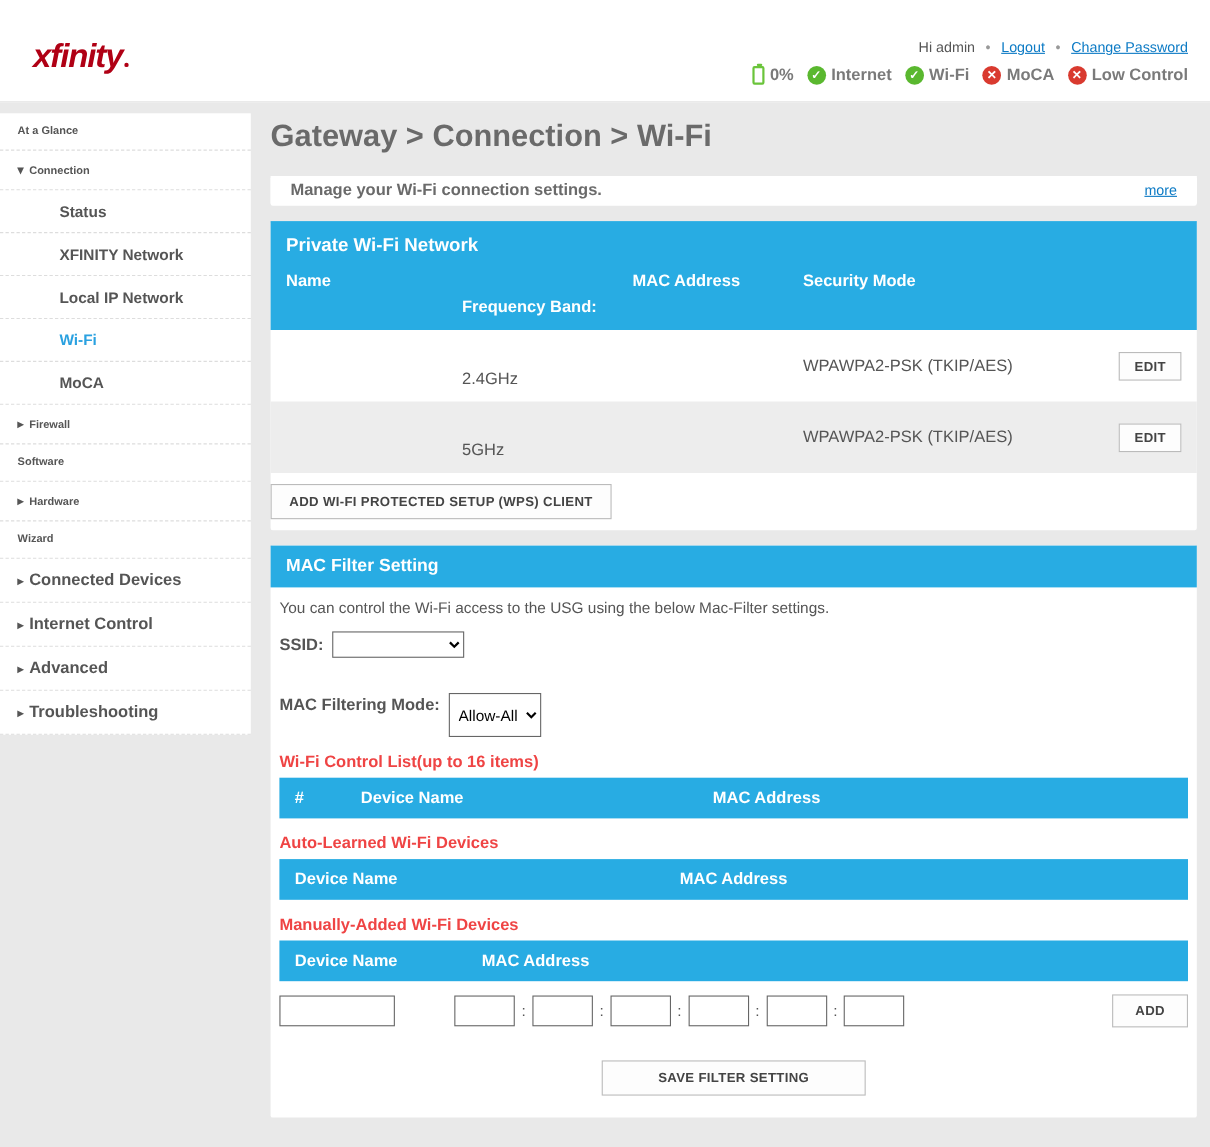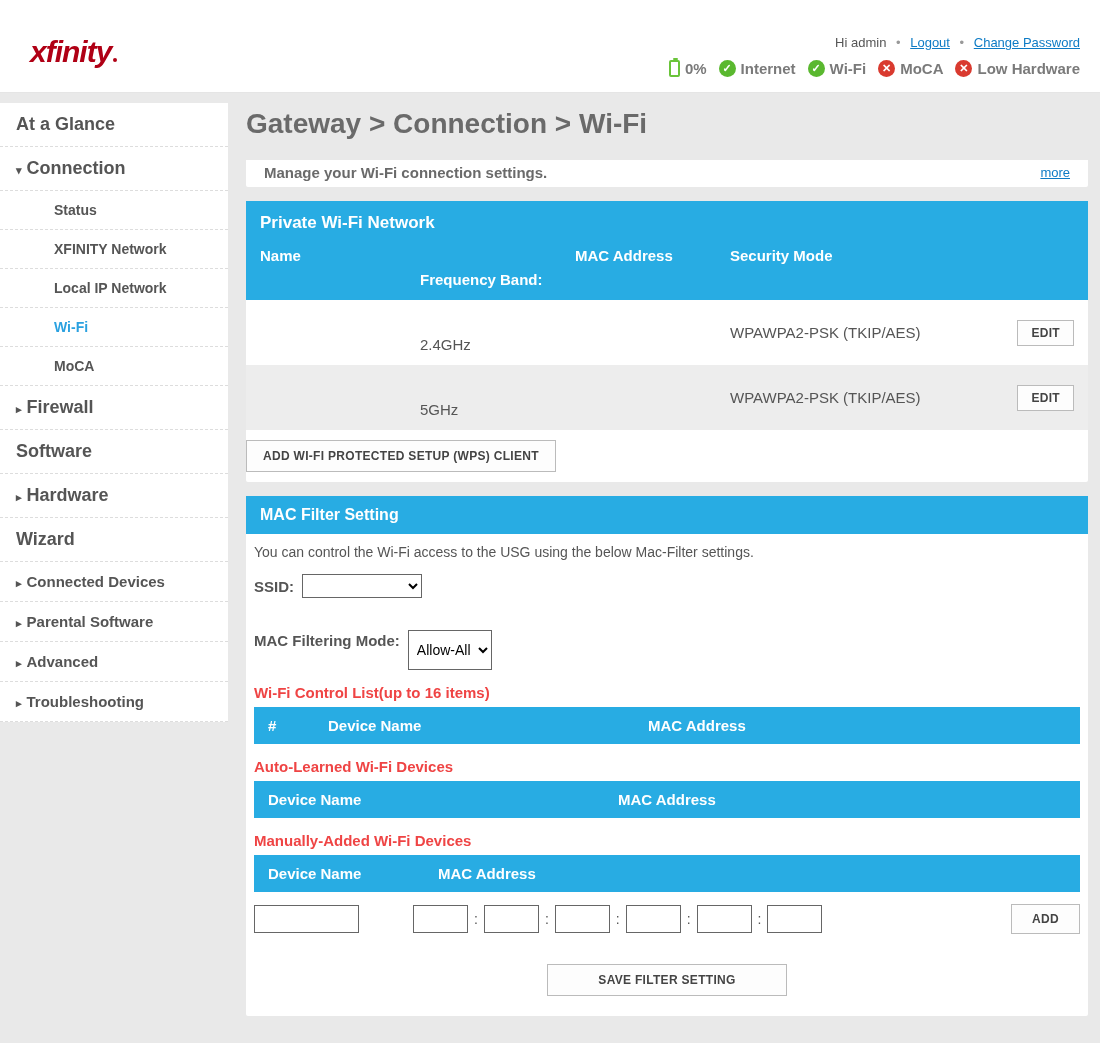--- a/index.html
+++ b/index.html
@@ -15,21 +15,21 @@
 .status-item { display: flex; align-items: center; gap: 5px; }
 .battery-icon { display: inline-block; width: 11px; height: 17px; border: 2px solid #6ac43a; border-radius: 2px; position: relative; }
 .battery-icon::before { content: ""; position: absolute; top: -4px; left: 2px; width: 5px; height: 2px; background: #6ac43a; border-radius: 1px; }
 .status-icon { display: inline-flex; width: 17px; height: 17px; border-radius: 50%; align-items: center; justify-content: center; font-size: 11px; color: #fff; font-weight: bold; }
 .status-ok { background: #5ab82f; }
 .status-bad { background: #d93a2f; }
 .body-wrap { display: flex; background: #e9e9e9; padding: 10px 12px 20px 0; gap: 18px; align-items: flex-start; }
 .sidebar { width: 228px; flex-shrink: 0; background: #fff; }
 .side-item { display: block; padding: 11px 12px 11px 16px; color: #555; font-weight: bold; cursor: pointer; font-size: 15px; border-bottom: 1px dashed #ddd; }
 .side-item.top { background: #8a8a8a; color: #fff; border-bottom: none; }
-.side-sub { font-size: 18px; }
+.side-sub { font-size: 10px; }
 .side-sub2 { padding-left: 54px; font-size: 14px; }
 .side-item.active-leaf { color: #2aa1e0; }
 .side-caret::before { content: "▸"; font-size: 11px; margin-right: 5px; color: inherit; }
 .side-caret.open::before { content: "▾"; }
 .main { flex: 1; }
 .breadcrumb { font-size: 28px; font-weight: bold; color: #6a6a6a; margin: 5px 0 20px 0; }
 .panel { background: #fff; border-radius: 2px; margin-bottom: 14px; padding-bottom: 2px; }
 .panel-desc { display: flex; justify-content: space-between; align-items: center; padding: 4px 18px; font-size: 15px; color: #6a6a6a; font-weight: bold; background: #fff; }
 .panel-desc a { color: #0d7bc5; font-size: 13px; font-weight: normal; text-decoration: underline; }
 .section-title-blue { background: #28ace3; color: #fff; font-weight: bold; padding: 10px 14px; font-size: 16px; }
@@ -94,41 +94,41 @@
       <div class="status-item">
         <span class="status-icon status-ok">✓</span>
         <span>Wi-Fi</span>
       </div>
       <div class="status-item">
         <span class="status-icon status-bad">✕</span>
         <span>MoCA</span>
       </div>
       <div class="status-item">
         <span class="status-icon status-bad">✕</span>
-        <span>Low Hardware</span>
+        <span>Low Control</span>
       </div>
     </div>
   </div>
 </div>
 
 <div class="body-wrap">
   <div class="sidebar">
     <div class="side-item side-sub">At a Glance</div>
     <div class="side-item side-sub side-caret open">Connection</div>
     <div class="side-item side-sub2">Status</div>
     <div class="side-item side-sub2">XFINITY Network</div>
     <div class="side-item side-sub2">Local IP Network</div>
     <div class="side-item side-sub2 active-leaf">Wi-Fi</div>
     <div class="side-item side-sub2">MoCA</div>
     <div class="side-item side-sub side-caret">Firewall</div>
     <div class="side-item side-sub">Software</div>
     <div class="side-item side-sub side-caret">Hardware</div>
     <div class="side-item side-sub">Wizard</div>
     <div class="side-item side-caret">Connected Devices</div>
-    <div class="side-item side-caret">Parental Software</div>
+    <div class="side-item side-caret">Internet Control</div>
     <div class="side-item side-caret">Advanced</div>
     <div class="side-item side-caret">Troubleshooting</div>
   </div>
 
   <div class="main">
     <div class="breadcrumb">Gateway &gt; Connection &gt; Wi-Fi</div>
 
     <div class="panel">
       <div class="panel-desc">
         <span>Manage your Wi-Fi connection settings.</span>

